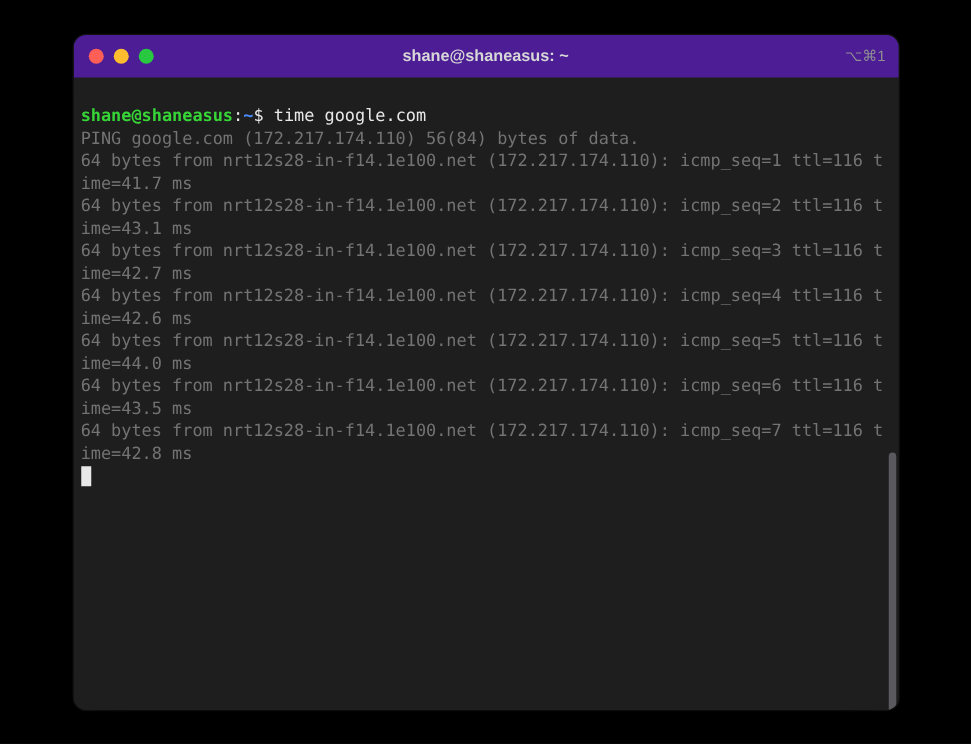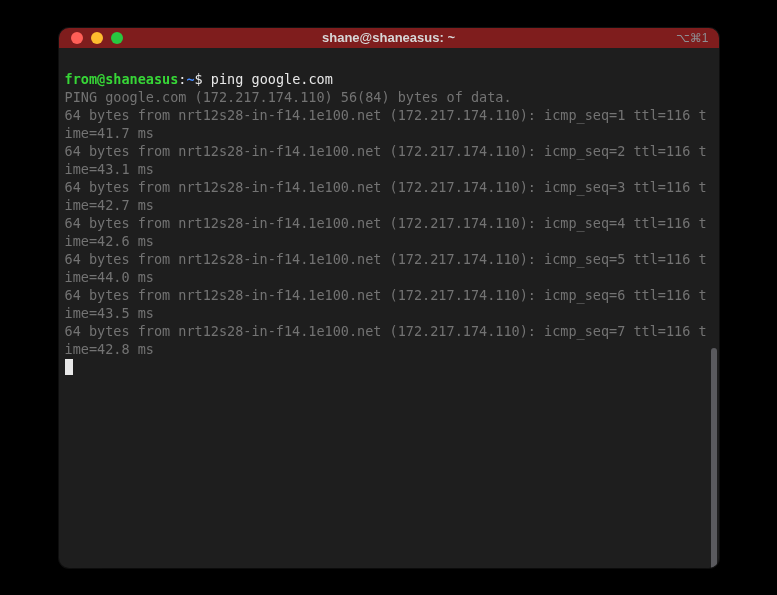--- a/index.html
+++ b/index.html
@@ -17,22 +17,22 @@
       height: 540px;
       background: #1e1e1e;
       border-radius: 10px;
       overflow: hidden;
       box-shadow: 0 10px 40px rgba(0,0,0,0.6), 0 0 0 1px rgba(255,255,255,0.08);
       display: flex;
       flex-direction: column;
       position: relative;
     }
     .titlebar {
-      height: 20px;
-      background: #7f1d1d;
+      height: 34px;
+      background: #4c1d95;
       display: flex;
       align-items: center;
       position: relative;
       flex-shrink: 0;
     }
     .traffic-lights {
       display: flex;
       gap: 8px;
       padding-left: 12px;
     }
@@ -103,21 +103,21 @@
     <div class="traffic-lights">
       <div class="tl red"></div>
       <div class="tl yellow"></div>
       <div class="tl green"></div>
     </div>
     <div class="title">shane@shaneasus: ~</div>
     <div class="titlebar-right">⌥⌘1</div>
   </div>
 
   <div class="terminal">
-<span class="prompt-user">from@shaneasus</span><span class="prompt-sep">:</span><span class="prompt-path">~</span><span class="prompt-dollar">$</span> <span class="cmd">ping google.com</span>
+<span class="prompt-user">shane@shaneasus</span><span class="prompt-sep">:</span><span class="prompt-path">~</span><span class="prompt-dollar">$</span> <span class="cmd">time google.com</span>
 <span class="out-line">PING google.com (172.217.174.110) 56(84) bytes of data.</span>
 <span class="out-line">64 bytes from nrt12s28-in-f14.1e100.net (172.217.174.110): icmp_seq=1 ttl=116 time=41.7 ms</span>
 <span class="out-line">64 bytes from nrt12s28-in-f14.1e100.net (172.217.174.110): icmp_seq=2 ttl=116 time=43.1 ms</span>
 <span class="out-line">64 bytes from nrt12s28-in-f14.1e100.net (172.217.174.110): icmp_seq=3 ttl=116 time=42.7 ms</span>
 <span class="out-line">64 bytes from nrt12s28-in-f14.1e100.net (172.217.174.110): icmp_seq=4 ttl=116 time=42.6 ms</span>
 <span class="out-line">64 bytes from nrt12s28-in-f14.1e100.net (172.217.174.110): icmp_seq=5 ttl=116 time=44.0 ms</span>
 <span class="out-line">64 bytes from nrt12s28-in-f14.1e100.net (172.217.174.110): icmp_seq=6 ttl=116 time=43.5 ms</span>
 <span class="out-line">64 bytes from nrt12s28-in-f14.1e100.net (172.217.174.110): icmp_seq=7 ttl=116 time=42.8 ms</span>
 <span class="cursor"></span>
     <div class="scrollbar"></div>

